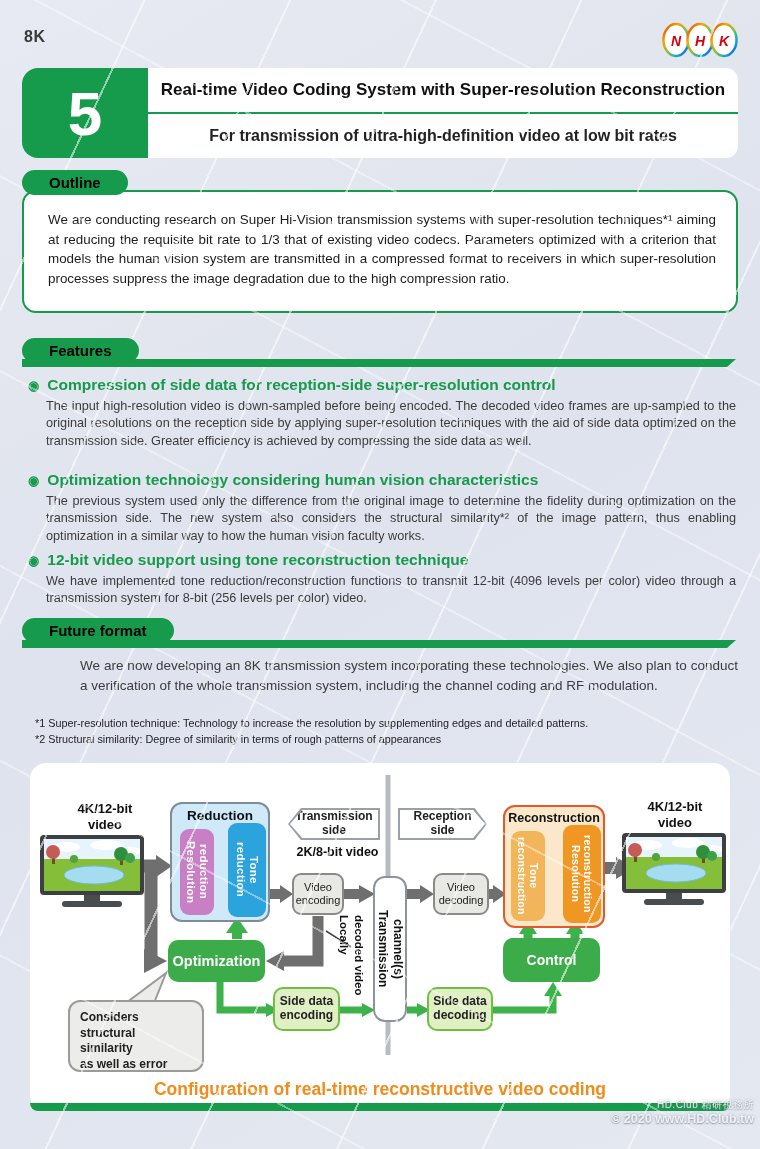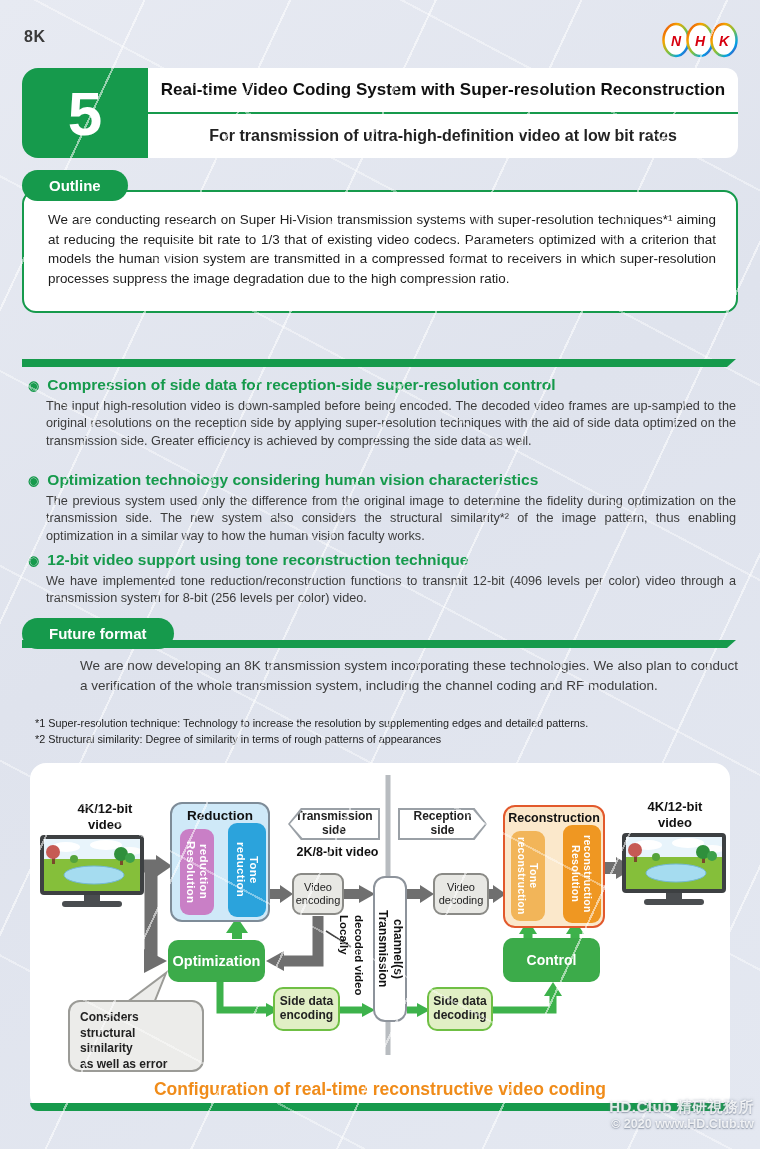--- a/index.html
+++ b/index.html
@@ -14,21 +14,21 @@
   
   .toplabel{left:24px;top:28px;font-size:16px;font-weight:700;color:#3a3a3a;letter-spacing:.5px;}
   .hdr{left:22px;top:68px;width:716px;height:90px;display:flex;}
   .hdr-num{width:126px;background:#169a4c;border-radius:16px 0 0 16px;color:#fff;
            font-size:62px;font-weight:700;display:flex;align-items:center;justify-content:center;}
   .hdr-body{flex:1;background:#fff;border-radius:0 12px 12px 0;display:flex;flex-direction:column;}
   .hdr-title{flex:1;display:flex;align-items:center;justify-content:center;font-size:17px;font-weight:700;color:#111;}
   .hdr-div{height:2px;background:#169a4c;}
   .hdr-sub{flex:1;display:flex;align-items:center;justify-content:center;font-size:16px;font-weight:700;color:#222;}
   
-  .pill{left:22px;height:31px;padding:0 27px;background:#169a4c;border-radius:16px;color:#ffffff;
+  .pill{left:22px;height:25px;padding:0 27px;background:#169a4c;border-radius:16px;color:#000000;
         font-size:15px;font-weight:700;display:inline-flex;align-items:center;justify-content:center;z-index:3;}
   .bar{left:22px;width:714px;height:8px;background:#169a4c;z-index:2;
        clip-path:polygon(0 0,100% 0,calc(100% - 9px) 100%,0 100%);}
   .outline-box{left:22px;top:190px;width:716px;height:123px;background:#fff;border:2.5px solid #169a4c;
         border-radius:14px;box-sizing:border-box;padding:18px 20px 0 24px;}
   .body-text{margin:0;font-size:13.4px;line-height:19.6px;color:#1c1c1c;text-align:justify;}
   .feat{left:28px;width:712px;}
   .feat-h{display:flex;gap:8px;align-items:baseline;font-size:15.5px;font-weight:700;color:#169a4c;}
   .bullet{font-size:13px;line-height:1.3;}
   .feat-b{margin:3px 0 0 18px;width:690px;font-size:12.7px;line-height:17.6px;color:#3c3c3c;text-align:justify;}
@@ -64,21 +64,21 @@
   .greenbox{background:#3cab4a;border-radius:10px;display:flex;align-items:center;justify-content:center;
             color:#fff;font-weight:700;font-size:14px;}
   .sidebox{background:#e1efc5;border:2.5px solid #6fbf44;border-radius:10px;display:flex;align-items:center;
            justify-content:center;font-size:12px;font-weight:700;color:#222;text-align:center;line-height:1.15;box-sizing:border-box;}
   .locally{writing-mode:vertical-lr;font-size:11.5px;font-weight:700;color:#111;line-height:1.3;}
   .bubble{background:#ececea;border:2px solid #9b9b97;border-radius:12px;box-sizing:border-box;
           padding:8px 10px;font-size:12px;font-weight:700;color:#222;line-height:1.3;}
   .caption{left:0;top:316px;width:700px;text-align:center;font-size:17.5px;font-weight:700;color:#f08c1a;}
   .watermark{right:6px;top:1098px;text-align:right;color:rgba(255,255,255,.82);
              text-shadow:0 0 3px rgba(110,122,142,.6),0 1px 1px rgba(110,122,142,.5);z-index:5;}
-  .wm1{font-size:15px;font-weight:700;letter-spacing:.5px;}
+  .wm1{font-size:10px;font-weight:400;letter-spacing:.5px;}
   .wm2{font-size:12.5px;font-weight:700;}
 </style>
 </head>
 <body>
 
 <div class="page">
 
   <div class="ab toplabel">8K</div>
 
   <svg class="ab" style="left:661px;top:20px" width="80" height="40" viewBox="0 0 80 40">
@@ -106,20 +106,21 @@
       <div class="hdr-div"></div>
       <div class="hdr-sub">For transmission of ultra-high-definition video at low bit rates</div>
     </div>
   </div>
 
   <div class="ab pill" style="top:170px">Outline</div>
   <div class="ab outline-box">
     <p class="body-text">We are conducting research on Super Hi-Vision transmission systems with super-resolution techniques*¹ aiming at reducing the requisite bit rate to 1/3 that of existing video codecs. Parameters optimized with a criterion that models the human vision system are transmitted in a compressed format to receivers in which super-resolution processes suppress the image degradation due to the high compression ratio.</p>
   </div>
 
+  <div class="ab pill" style="top:338px">Features</div>
   <div class="ab bar" style="top:359px"></div>
 
   <div class="ab feat" style="top:376px">
     <div class="feat-h">
       <span class="bullet">◉</span>
       <span>Compression of side data for reception-side super-resolution control</span>
     </div>
     <div class="feat-b">The input high-resolution video is down-sampled before being encoded. The decoded video frames are up-sampled to the original resolutions on the reception side by applying super-resolution techniques with the aid of side data optimized on the transmission side. Greater efficiency is achieved by compressing the side data as well.</div>
   </div>
 

